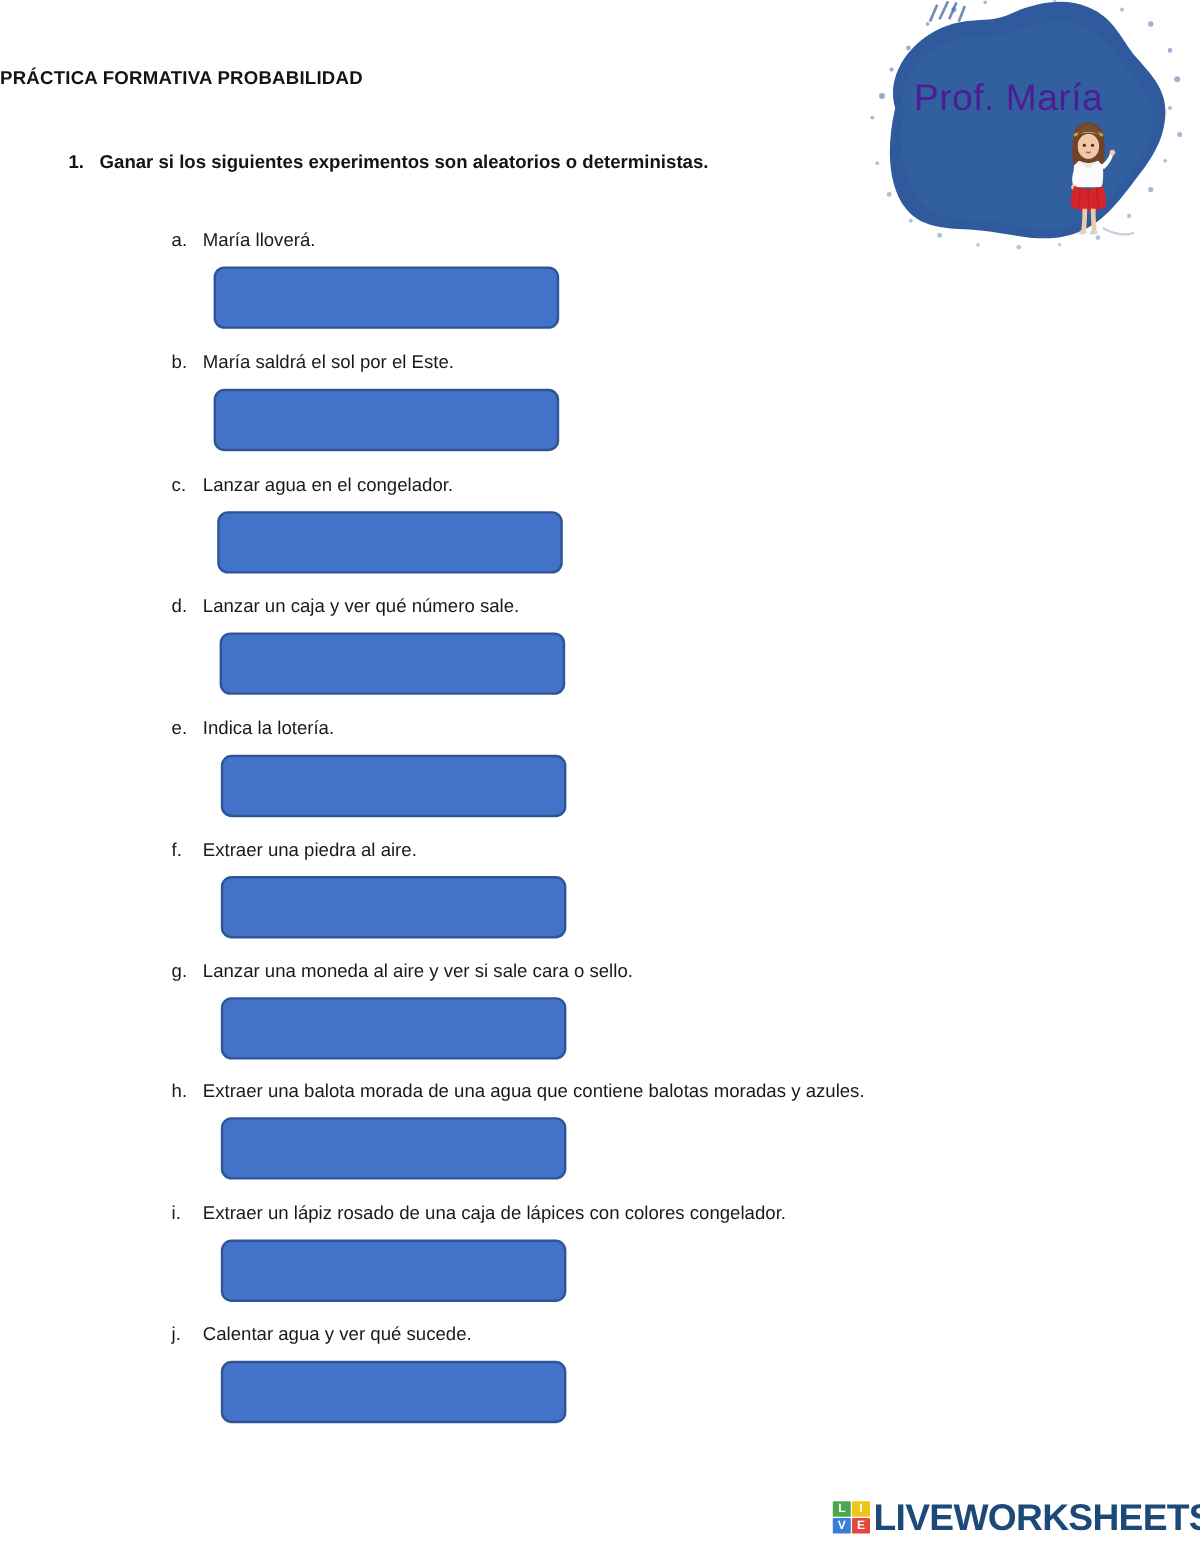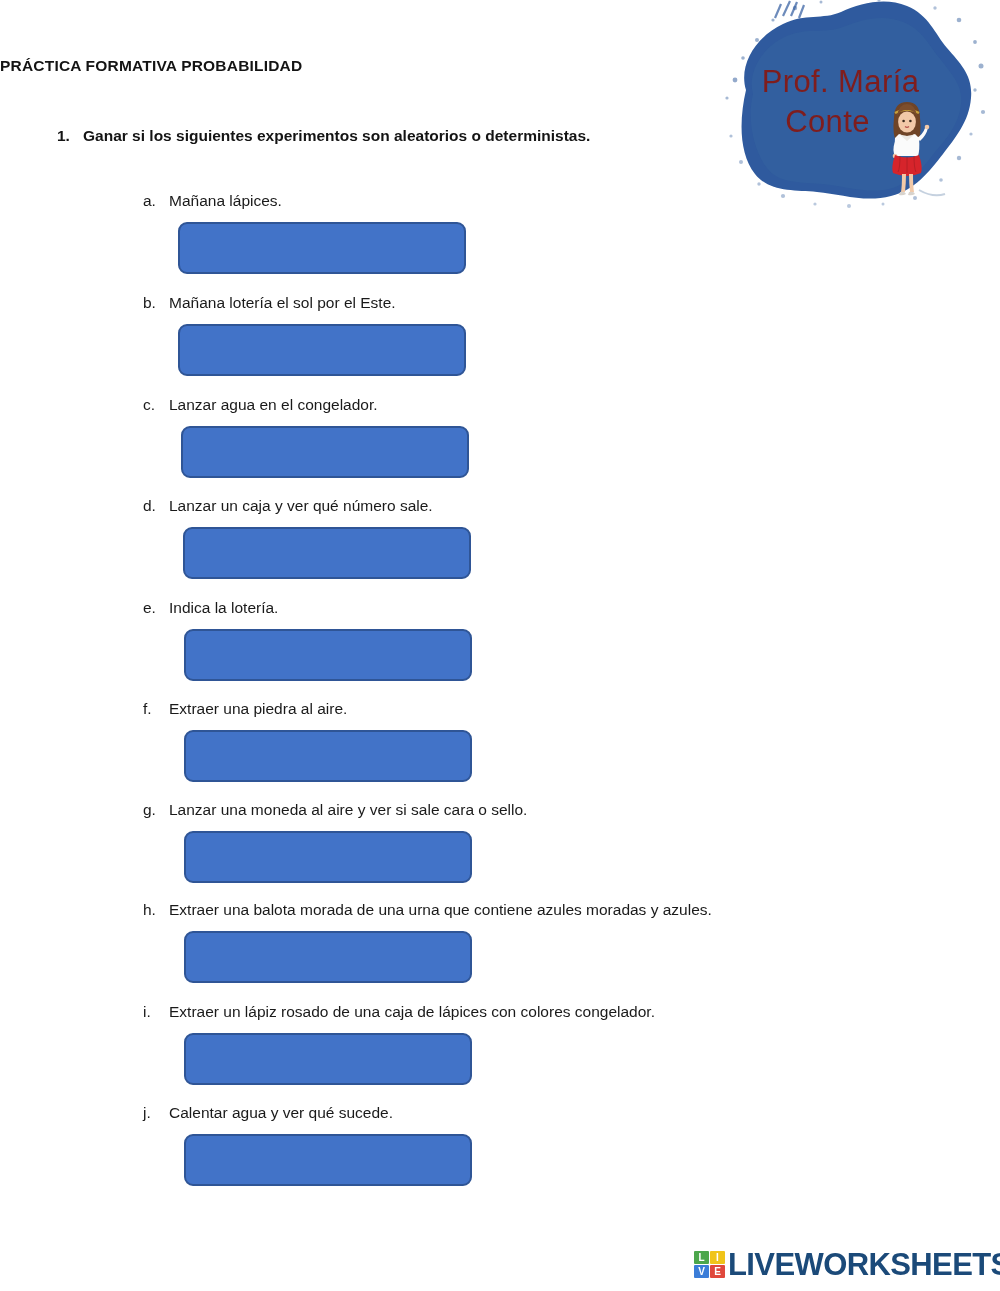--- a/index.html
+++ b/index.html
@@ -57,21 +57,21 @@
   .brand-logo svg { display: block; width: 100%; height: 100%; }
 
   .brand-text {
     position: absolute;
     left: 733px;
     top: 62px;
     width: 215px;
     text-align: center;
     font-size: 31px;
     line-height: 1.28;
-    color: #7f1d1d;
+    color: #4c1d95;
     letter-spacing: 0.4px;
   }
   .brand-line-2 { padding-right: 26px; }
 
   
   .avatar {
     position: absolute;
     left: 884px;
     top: 96px;
     width: 46px;
@@ -191,21 +191,20 @@
         <circle cx="58" cy="168" r="2" opacity=".4"></circle>
         <circle cx="48" cy="142" r="1.6" opacity=".4"></circle>
         <path d="M92 24 l6 -14 M100 22 l7 -15 M108 22 l6 -14 M116 24 l5 -13" stroke="#2f5a9e" stroke-width="2.2" fill="none" opacity=".7"></path>
         <path d="M236 196 q14 8 26 4" stroke="#9fb2c9" stroke-width="2" fill="none" opacity=".6"></path>
       </g>
     </svg>
   </div>
 
   <div class="brand-text">
     <div>Prof. María</div>
-    <div class="brand-line-2">Conte</div>
   </div>
 
   <div class="avatar">
     <svg viewBox="0 0 46 108" xmlns="http://www.w3.org/2000/svg" aria-hidden="true">
 
       <path d="M10 22 q0 -16 13 -16 q13 0 13 16 q2 16 -3 26 q-10 5 -20 0 q-5 -10 -3 -26 z" fill="#6f4427"></path>
 
       <path d="M11 17 q12 -7 24 0" stroke="#c8a23a" stroke-width="2.4" fill="none"></path>
 
       <ellipse cx="23" cy="26" rx="9" ry="10.5" fill="#f2c9a8"></ellipse>
@@ -240,29 +239,29 @@
   <div class="worksheet-title">PRÁCTICA FORMATIVA PROBABILIDAD</div>
 
   <div class="instruction-row">
     <span class="instruction-number">1.</span>
     <span>Ganar si los siguientes experimentos son aleatorios o deterministas.</span>
   </div>
 
   <div class="item" style="top:192px">
     <div class="item-text">
       <span class="item-letter">a.</span>
-      <span>Mañana lápices.</span>
+      <span>María lloverá.</span>
     </div>
     <div class="answer-box" style="margin-left:35px"></div>
   </div>
 
   <div class="item" style="top:294px">
     <div class="item-text">
       <span class="item-letter">b.</span>
-      <span>Mañana lotería el sol por el Este.</span>
+      <span>María saldrá el sol por el Este.</span>
     </div>
     <div class="answer-box" style="margin-left:35px"></div>
   </div>
 
   <div class="item" style="top:396px">
     <div class="item-text">
       <span class="item-letter">c.</span>
       <span>Lanzar agua en el congelador.</span>
     </div>
     <div class="answer-box" style="margin-left:38px"></div>
@@ -296,21 +295,21 @@
     <div class="item-text">
       <span class="item-letter">g.</span>
       <span>Lanzar una moneda al aire y ver si sale cara o sello.</span>
     </div>
     <div class="answer-box" style="margin-left:41px"></div>
   </div>
 
   <div class="item" style="top:901px">
     <div class="item-text">
       <span class="item-letter">h.</span>
-      <span>Extraer una balota morada de una urna que contiene azules moradas y azules.</span>
+      <span>Extraer una balota morada de una agua que contiene balotas moradas y azules.</span>
     </div>
     <div class="answer-box" style="margin-left:41px"></div>
   </div>
 
   <div class="item" style="top:1003px">
     <div class="item-text">
       <span class="item-letter">i.</span>
       <span>Extraer un lápiz rosado de una caja de lápices con colores congelador.</span>
     </div>
     <div class="answer-box" style="margin-left:41px"></div>

